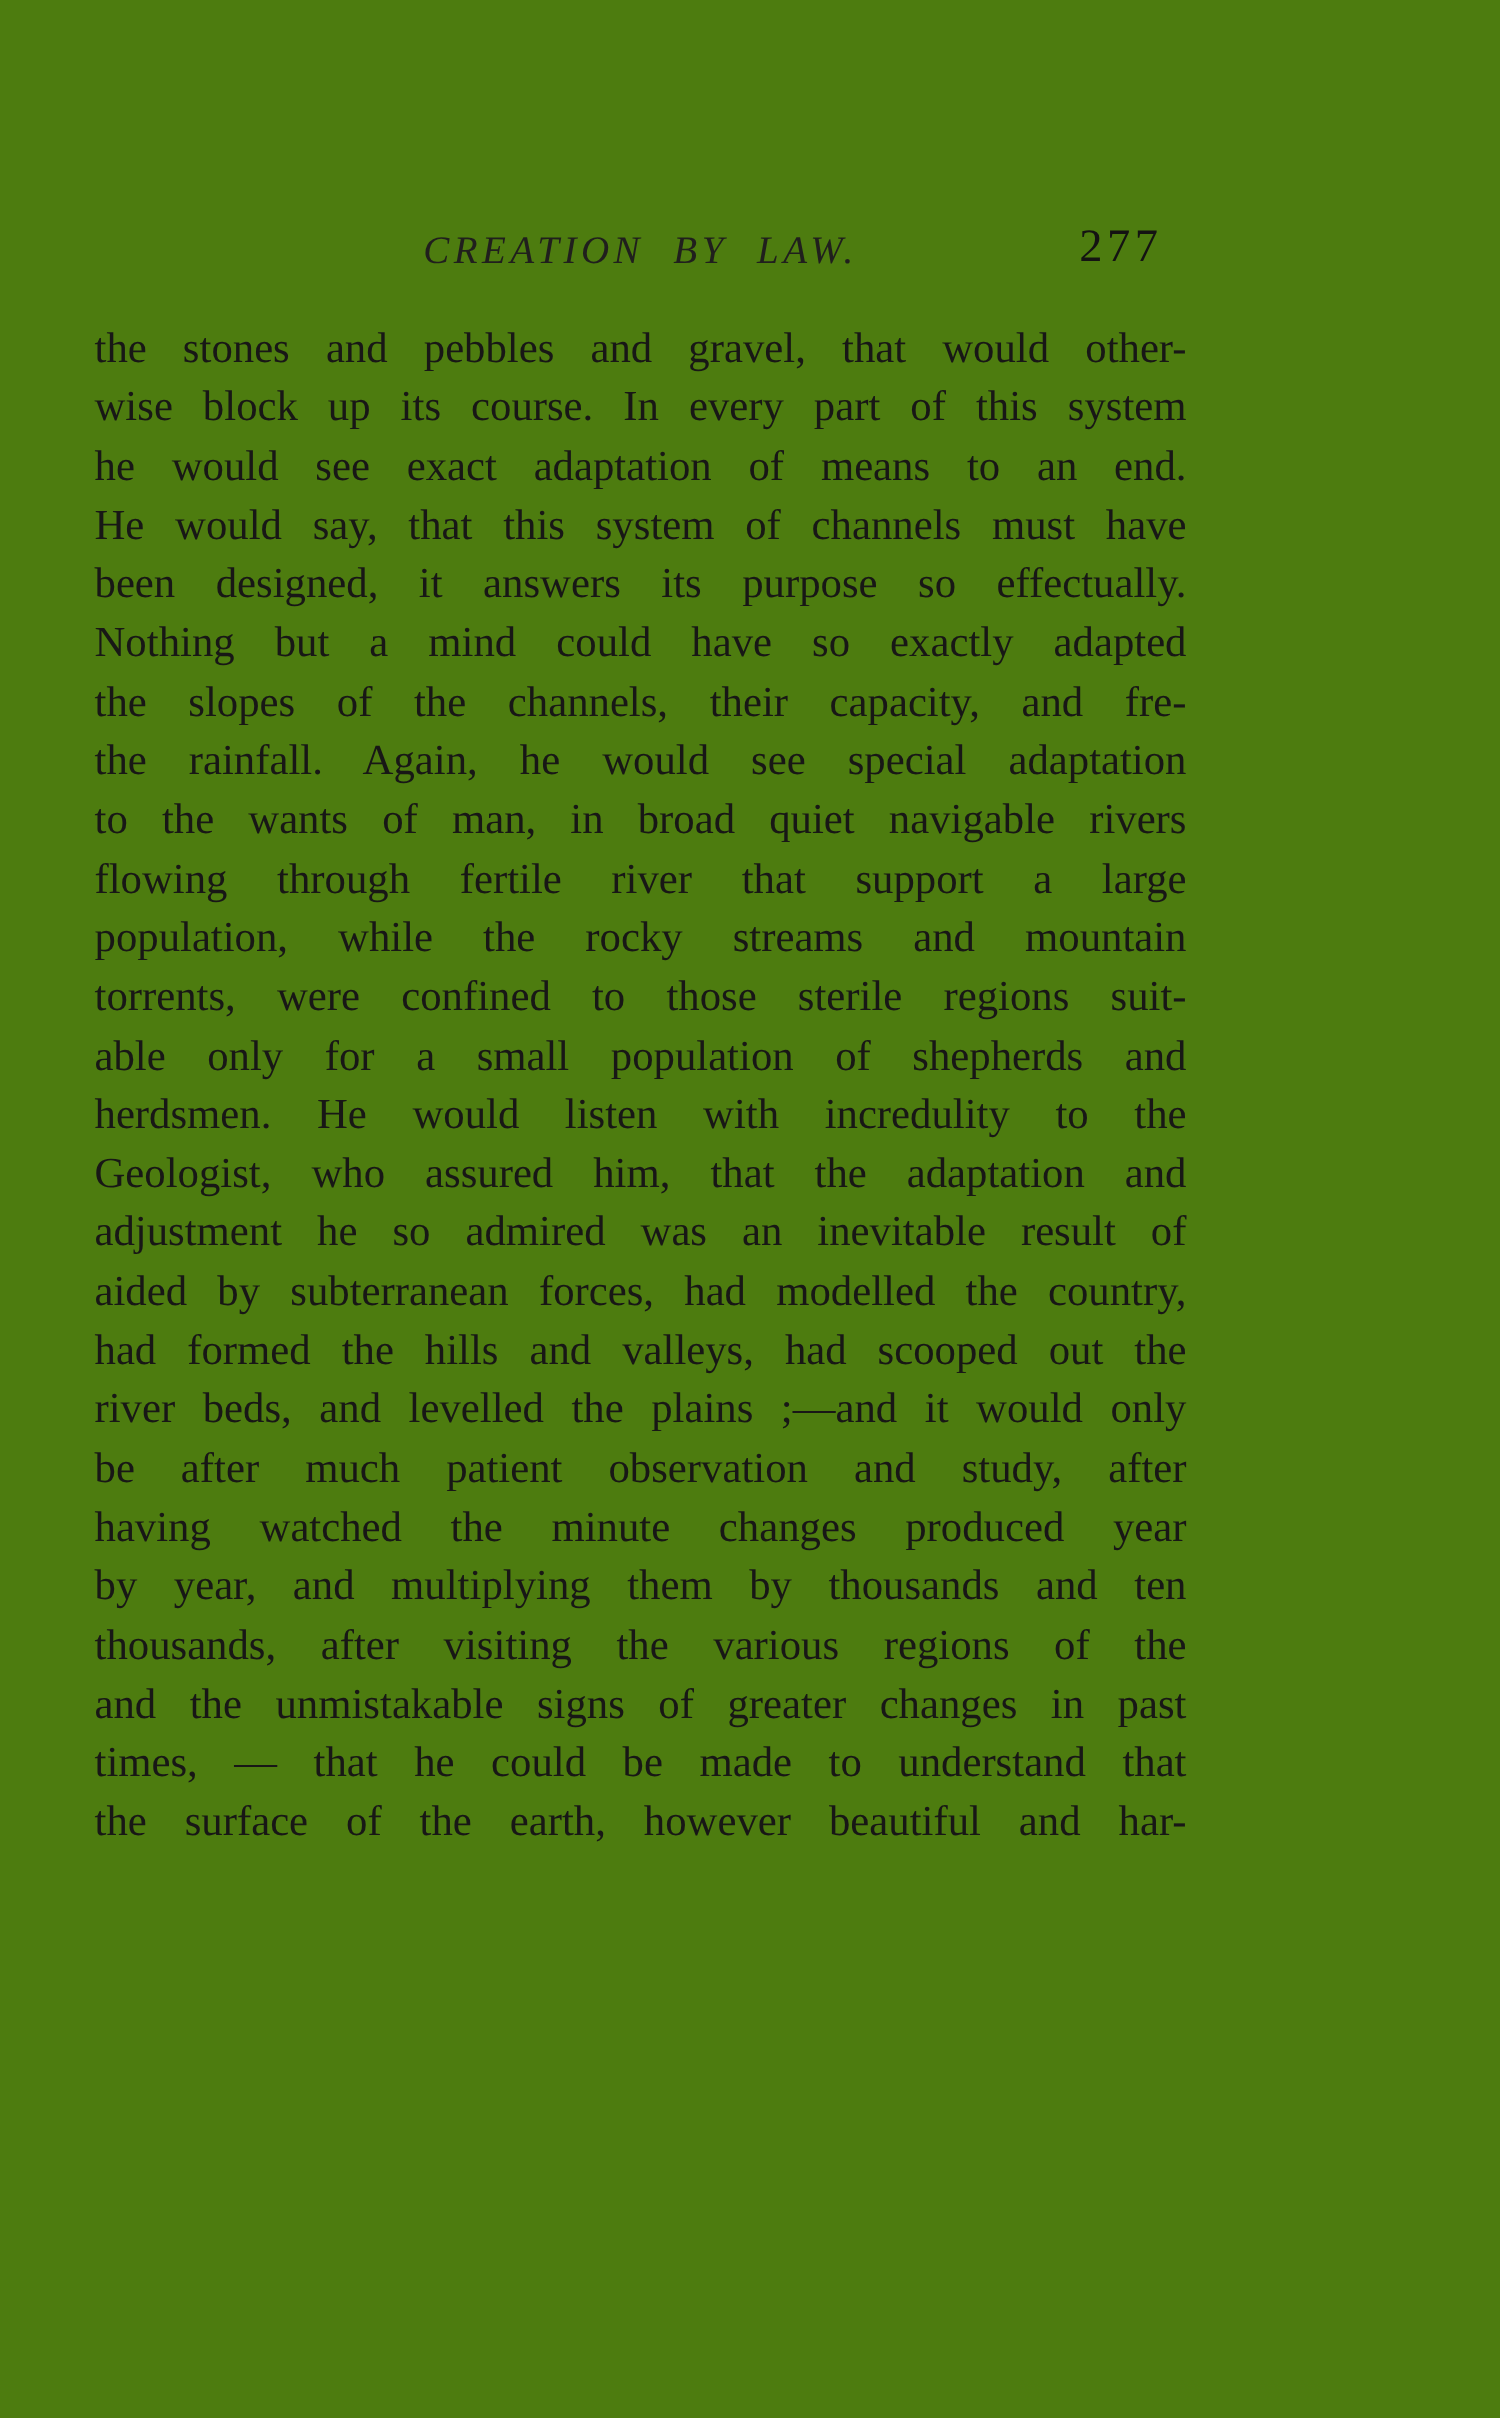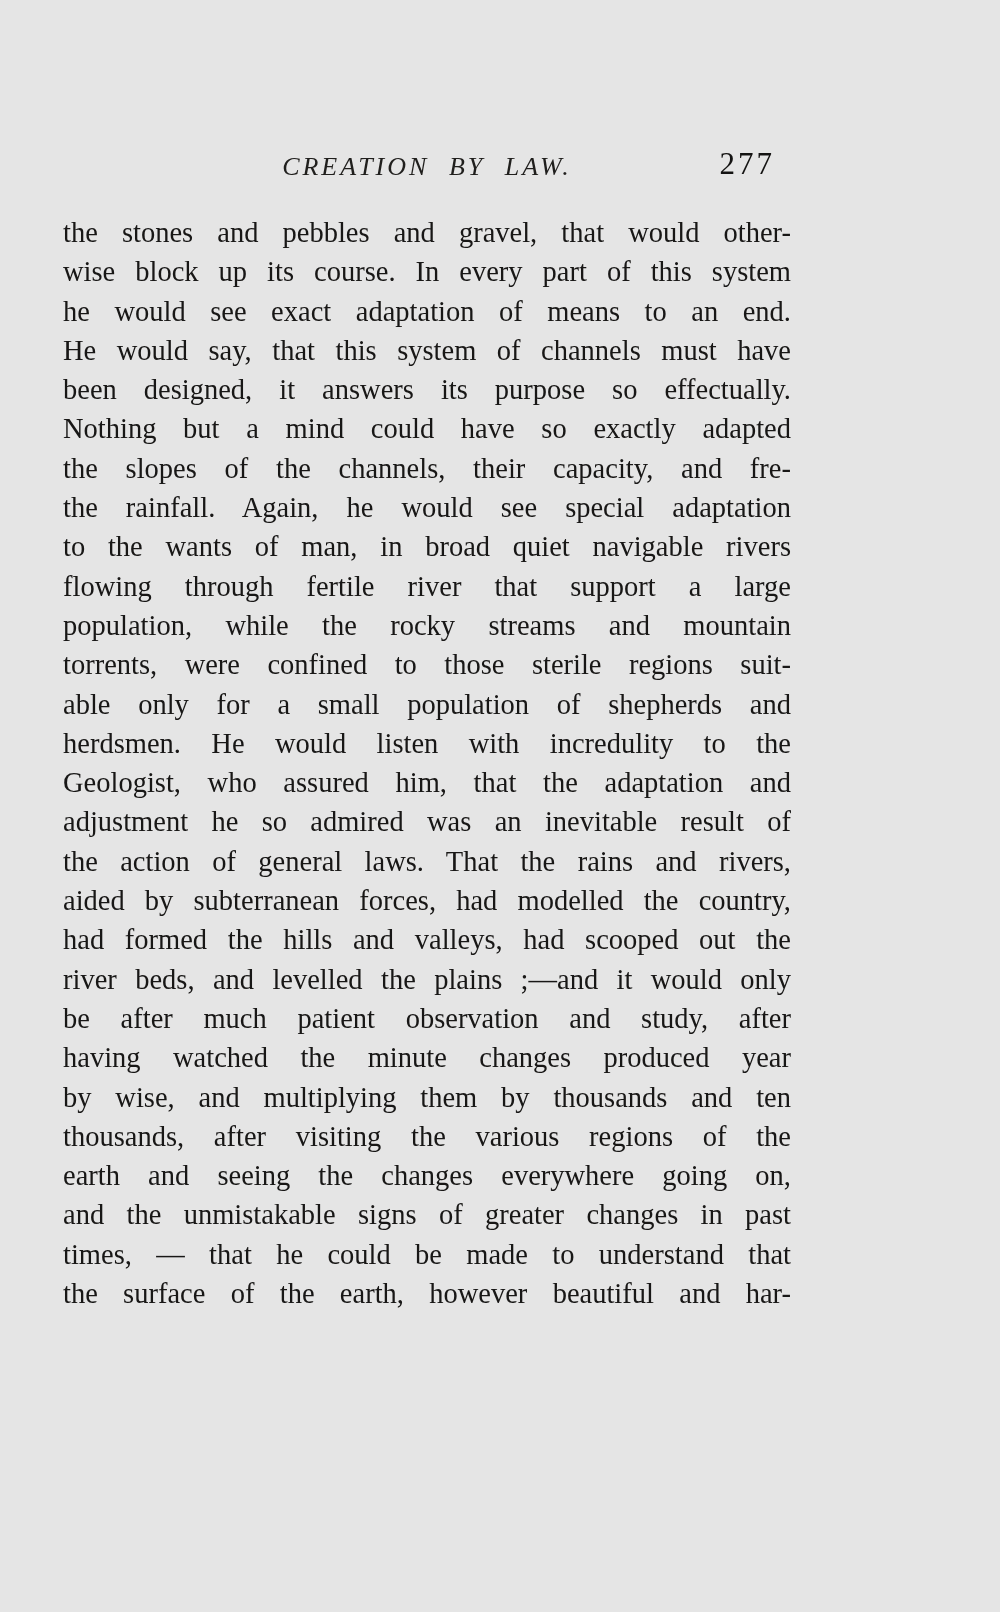--- a/index.html
+++ b/index.html
@@ -4,21 +4,21 @@
 <style>
   html, body {
     margin: 0;
     padding: 0;
     background: #ffffff;
   }
   .page {
     position: relative;
     width: 1000px;
     height: 1612px;
-    background: #e5e5e5;
+    background: #4d7c0f;
     font-family: "Liberation Serif", "DejaVu Serif", serif;
     color: #181716;
     overflow: hidden;
   }
   .running-header {
     position: absolute;
     left: 63px;
     top: 152px;
     width: 728px;
     height: 38px;
@@ -77,27 +77,25 @@
     <div class="text-line">the slopes of the channels, their capacity, and fre-</div>
     <div class="text-line">the rainfall. Again, he would see special adaptation</div>
     <div class="text-line">to the wants of man, in broad quiet navigable rivers</div>
     <div class="text-line">flowing through fertile river that support a large</div>
     <div class="text-line">population, while the rocky streams and mountain</div>
     <div class="text-line">torrents, were confined to those sterile regions suit-</div>
     <div class="text-line">able only for a small population of shepherds and</div>
     <div class="text-line">herdsmen. He would listen with incredulity to the</div>
     <div class="text-line">Geologist, who assured him, that the adaptation and</div>
     <div class="text-line">adjustment he so admired was an inevitable result of</div>
-    <div class="text-line">the action of general laws. That the rains and rivers,</div>
     <div class="text-line">aided by subterranean forces, had modelled the country,</div>
     <div class="text-line">had formed the hills and valleys, had scooped out the</div>
     <div class="text-line">river beds, and levelled the plains ;—and it would only</div>
     <div class="text-line">be after much patient observation and study, after</div>
     <div class="text-line">having watched the minute changes produced year</div>
-    <div class="text-line">by wise, and multiplying them by thousands and ten</div>
+    <div class="text-line">by year, and multiplying them by thousands and ten</div>
     <div class="text-line">thousands, after visiting the various regions of the</div>
-    <div class="text-line">earth and seeing the changes everywhere going on,</div>
     <div class="text-line">and the unmistakable signs of greater changes in past</div>
     <div class="text-line">times, — that he could be made to understand that</div>
     <div class="text-line">the surface of the earth, however beautiful and har-</div>
   </div>
 
 </div>
 
 </body></html>

